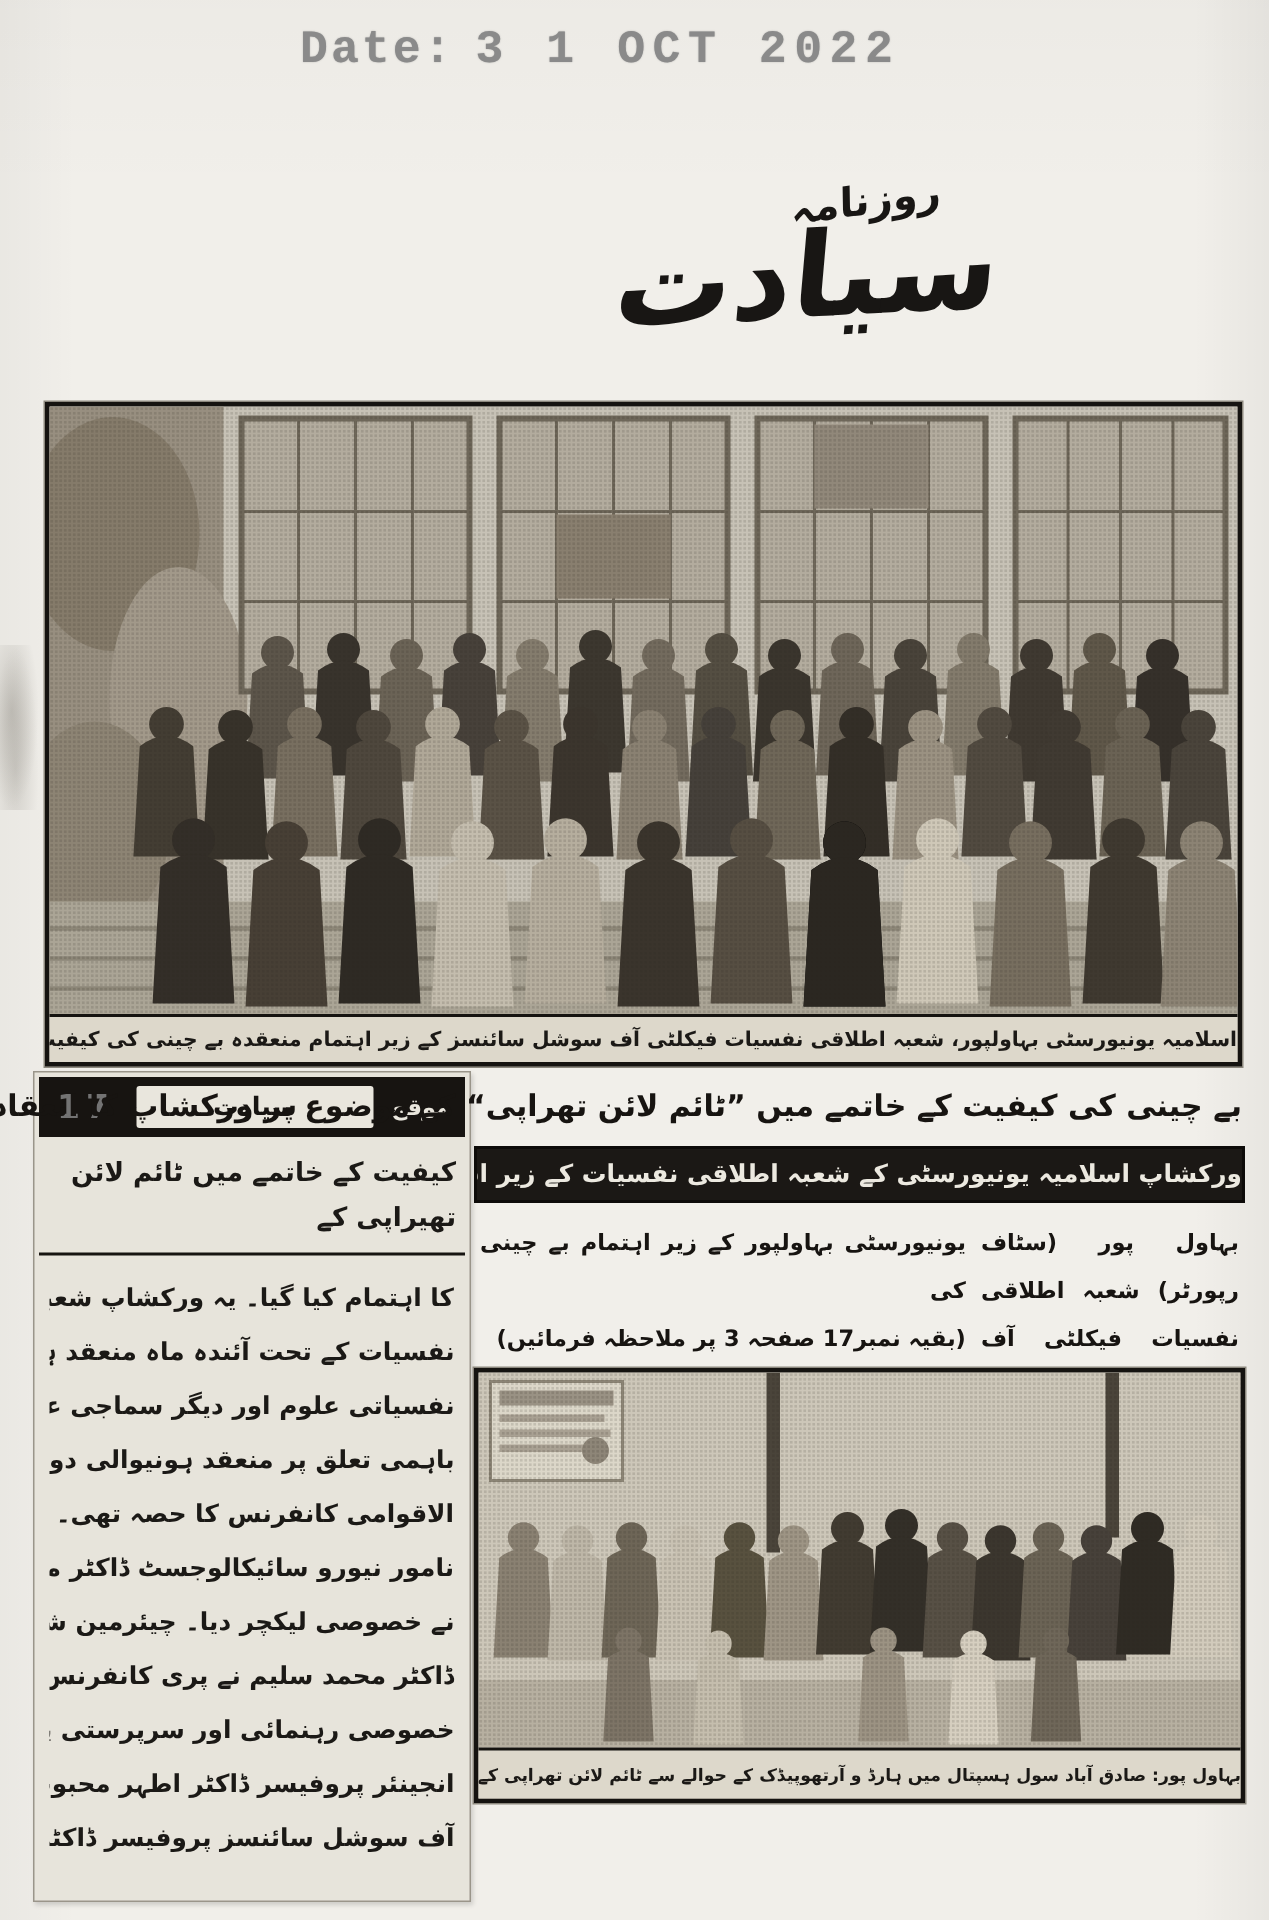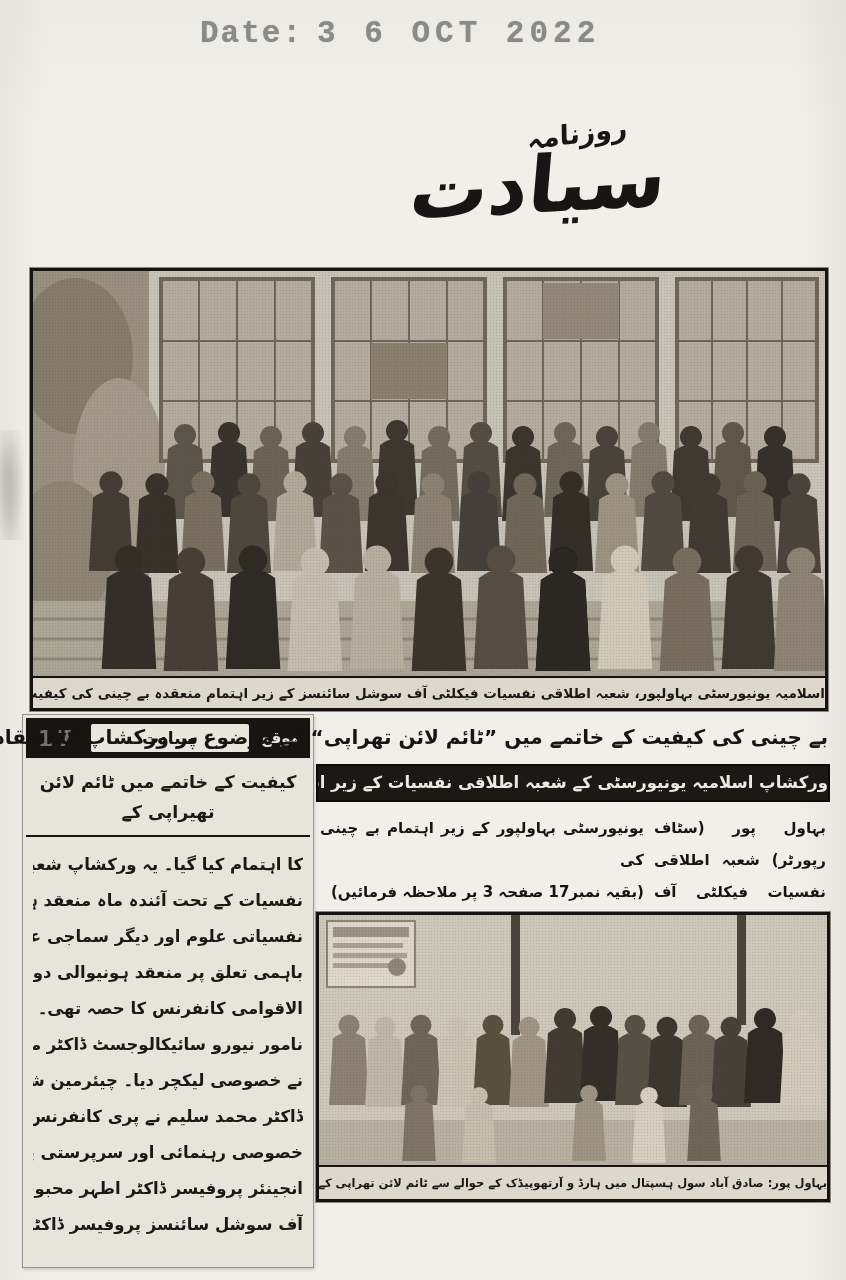--- a/index.html
+++ b/index.html
@@ -70,21 +70,21 @@
     background:#171411;border:2px solid #171411;height:36px;margin:3px;gap:4px;
   }
   .cont-bar .bar-baqia{color:#e9e6dd;font-size:15px;font-weight:bold;padding:0 8px;}
   .cont-bar .bar-paper{
     flex:1;background:#e9e6dd;color:#171411;text-align:center;
     font-size:17px;font-weight:bold;height:28px;line-height:28px;border-radius:2px;
   }
   .cont-bar .bar-num{color:#737373;font-size:22px;font-weight:bold;letter-spacing:4px;padding:0 10px;}
   .cont-headline{
     border-bottom:2px solid #171411;margin:0 3px;padding:6px 6px 8px;
-    font-size:17.5px;font-weight:bold;text-align:center;line-height:30px;
+    font-size:17.5px;font-weight:bold;text-align:right;line-height:30px;
   }
   .cont-body{padding:10px 10px 0;font-size:16.5px;font-weight:bold;line-height:36px;}
   .cont-body div{text-align:justify;text-align-last:justify;white-space:nowrap;overflow:hidden;}
 
   
   .article-col{position:absolute;left:316px;top:714px;width:514px;direction:rtl;color:#171411;}
   .art-headline{
     font-size:20px;font-weight:bold;text-align:center;line-height:30px;
     padding:8px 2px 10px;white-space:nowrap;transform-origin:center;
   }
@@ -100,21 +100,21 @@
   
   [data-interactable]{outline:none;}
 </style>
 </head>
 <body>
 
 <div class="paper-shade" data-interactable="false"></div>
 <div class="smudge" data-interactable="false"></div>
 
 <div class="stamp" data-interactable="false">
-  <span data-interactable="false">Date:</span><span class="stamp-value" data-interactable="false">3 6 OCT 2022</span>
+  <span data-interactable="false">Date:</span><span class="stamp-value" data-interactable="false">3 1 OCT 2022</span>
 </div>
 
 <div class="masthead" data-interactable="false">
   <div class="mh-top" data-interactable="false">روزنامہ</div>
   <div class="mh-title" data-interactable="false">سیادت</div>
 </div>
 
 <div class="photo-frame photo1" data-interactable="false">
   <div class="photo-art" data-interactable="false">
     <svg viewBox="0 0 792 405" preserveAspectRatio="none">

